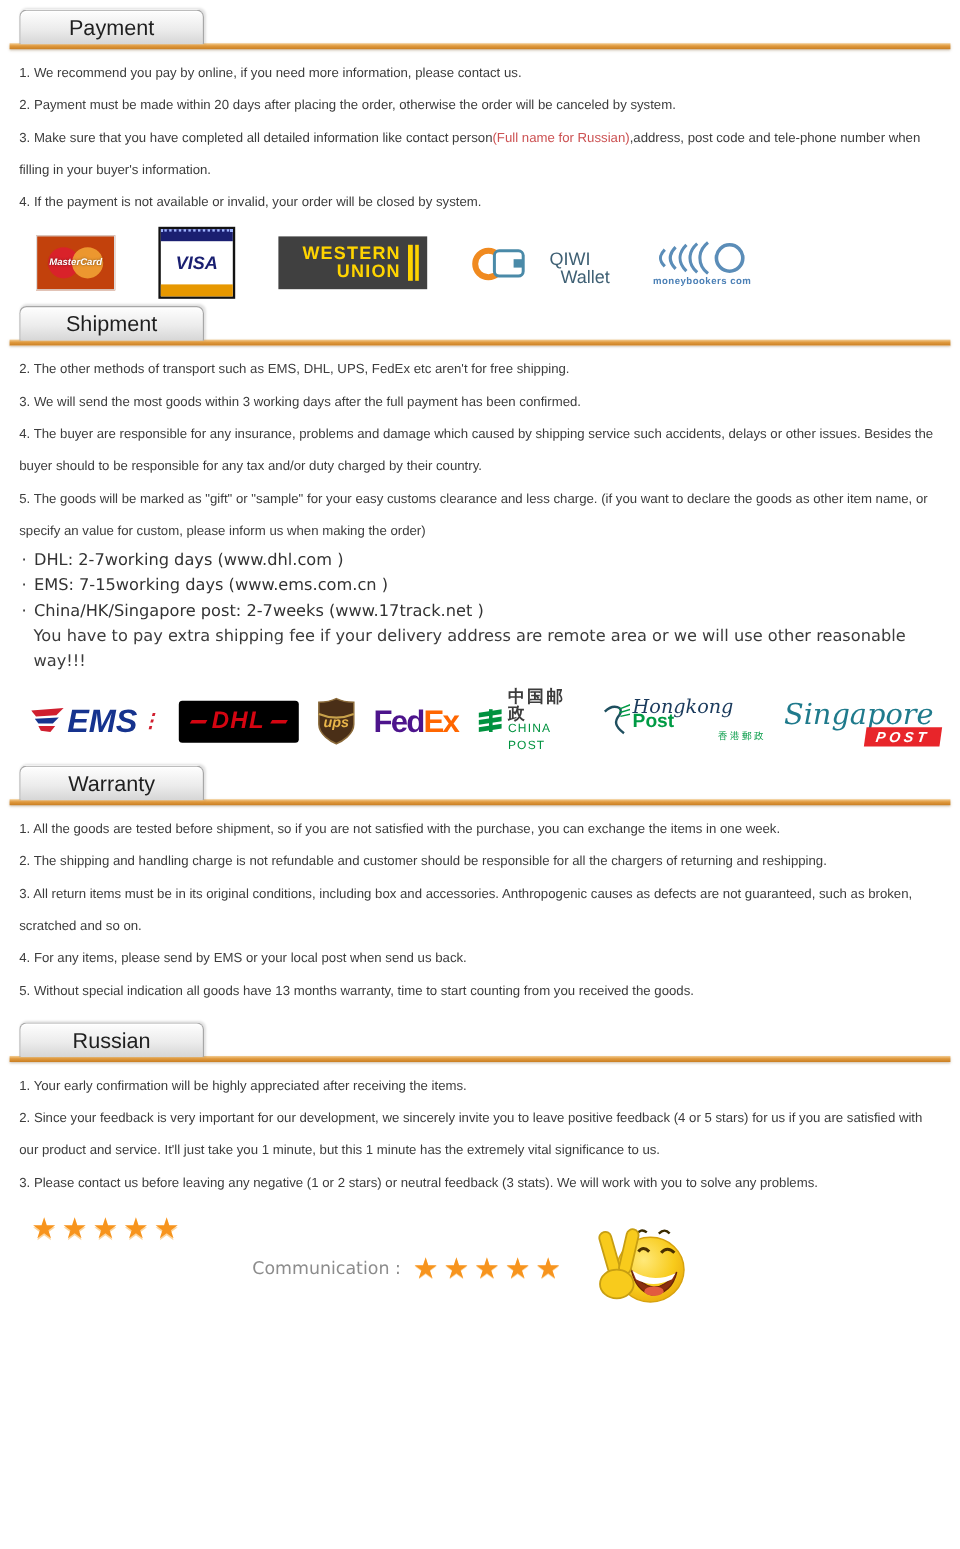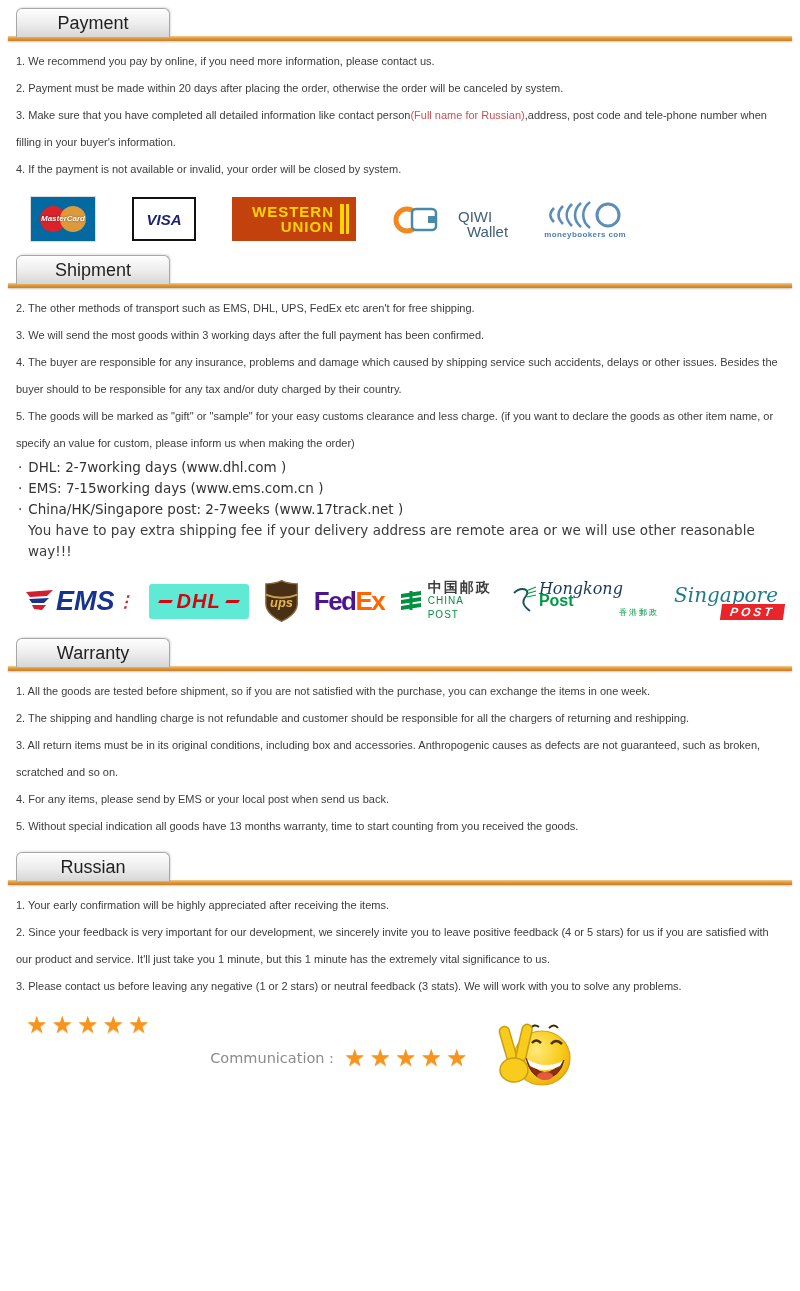--- a/index.html
+++ b/index.html
@@ -21,61 +21,61 @@
   .section-body{padding:7px 8px 0 8px;}
   .txt{margin:0;color:#3c3c3c;font-size:11px;line-height:27px;}
   .red{color:#cc5152;}
 
   .bullet-line{margin:0;color:#333;font-size:13.5px;line-height:21px;font-family:"DejaVu Sans",sans-serif;}
   .bullet-dot{margin:0 6px 0 2px;}
   .note{margin:0;padding-left:12px;color:#3c3c3c;font-size:13.5px;line-height:21px;font-family:"DejaVu Sans",sans-serif;}
 
   
   .pay-logos{display:flex;align-items:center;gap:36px;margin:12px 0 2px 14px;height:48px;}
-  .mc-box{width:64px;height:44px;background:#0369a1;border:1px solid #dcdcdc;position:relative;text-decoration:underline;}
+  .mc-box{width:64px;height:44px;background:#c2410c;border:1px solid #dcdcdc;position:relative;text-decoration:underline;}
   .mc-c1{position:absolute;left:9px;top:9px;width:26px;height:26px;border-radius:50%;background:#d9222a;}
   .mc-c2{position:absolute;left:29px;top:9px;width:26px;height:26px;border-radius:50%;background:#f09e33;opacity:.92;}
   .mc-text{position:absolute;left:0;top:17px;width:100%;text-align:center;font-size:8px;font-style:italic;
            font-weight:bold;color:#fff;text-shadow:0 0 2px rgba(0,0,0,.55);z-index:2;}
-  .visa-box{width:64px;height:44px;border:2px solid #121212;background:#fff;display:flex;flex-direction:row;box-sizing:border-box;}
+  .visa-box{width:64px;height:60px;border:2px solid #121212;background:#fff;display:flex;flex-direction:column;box-sizing:border-box;}
   .visa-top{height:10px;background:#1a1f71;border-top:2px dotted #9fb4ff;box-sizing:border-box;}
   .visa-mid{flex:1;display:flex;align-items:center;justify-content:center;font-style:italic;font-weight:bold;
             font-size:15px;color:#1a1f71;}
   .visa-bot{height:10px;background:#e79800;}
-  .wu-box{width:124px;height:44px;background:#c2410c;display:flex;align-items:center;justify-content:flex-end;
+  .wu-box{width:124px;height:44px;background:#404040;display:flex;align-items:center;justify-content:flex-end;
           padding:0 7px;gap:6px;box-sizing:border-box;}
   .wu-text{text-align:right;color:#ffd400;font-weight:bold;font-size:15px;line-height:15px;letter-spacing:1px;}
   .wu-bars{width:9px;height:30px;border-left:4px solid #ffd400;border-right:3px solid #ffd400;box-sizing:border-box;}
   .qiwi{display:flex;align-items:flex-end;gap:18px;}
   .qiwi-text{font-size:15px;line-height:15px;color:#3f6074;}
   .qiwi-text .l2{display:block;padding-left:9px;}
   .mb{display:flex;flex-direction:column;align-items:center;gap:1px;}
   .mb-label{font-size:8px;font-weight:bold;color:#4a7fb5;letter-spacing:.4px;}
 
   
   .ship-logos{display:flex;align-items:center;gap:15px;margin:14px 0 2px 10px;height:50px;}
   .ems{display:flex;align-items:center;gap:2px;font-style:italic;font-weight:bold;font-size:27px;color:#16338e;}
   .ems-dots{color:#d01f2f;font-size:16px;font-weight:bold;letter-spacing:0;margin-left:1px;}
-  .dhl{background:#5eead4;border-radius:3px;padding:6px 10px;display:flex;align-items:center;gap:5px;}
+  .dhl{background:#000000;border-radius:3px;padding:6px 10px;display:flex;align-items:center;gap:5px;}
   .dhl-text{font-style:italic;font-weight:bold;font-size:20px;color:#d40511;letter-spacing:1px;}
   .dhl-dash{width:13px;height:3px;background:#d40511;transform:skewX(-30deg);}
   .fedex{font-weight:bold;font-size:26px;letter-spacing:-1.5px;}
   .fedex .fed{color:#4d148c;} .fedex .ex{color:#ff6600;}
   .cnpost{display:flex;align-items:center;gap:5px;}
   .cnpost-txt{display:flex;flex-direction:column;line-height:14px;}
   .cnpost-cn{font-size:14px;font-weight:bold;color:#3c3c3c;letter-spacing:2px;}
   .cnpost-en{font-size:10px;color:#00923f;letter-spacing:1px;}
   .hkpost{display:flex;align-items:center;gap:2px;}
   .hk-txt{display:flex;flex-direction:column;line-height:12px;}
   .hk-row1{font-size:16px;}
   .hk-name{font-style:italic;color:#1a3a5c;font-family:"DejaVu Serif",serif;}
   .hk-post{font-weight:bold;color:#009a44;}
   .hk-cn{font-size:8px;color:#009a44;text-align:right;letter-spacing:2px;}
   .sgpost{position:relative;padding:0 6px 13px 0;}
-  .sg-script{font-family:"DejaVu Serif",serif;font-style:italic;font-size:20px;color:#1f7a8c;margin-top:44px;}
+  .sg-script{font-family:"DejaVu Serif",serif;font-style:italic;font-size:24px;color:#1f7a8c;margin-top:44px;}
   .sg-post-box{position:absolute;right:0;bottom:0;background:#e8252a;color:#fff;font-style:italic;font-weight:bold;
                font-size:12px;letter-spacing:3px;padding:1px 9px;transform:skewX(-8deg);}
 
   
   .ratings{position:relative;margin-top:8px;height:104px;}
   .rating-row{display:flex;align-items:center;height:33px;}
   .rating-label{width:318px;text-align:right;color:#8c8c8c;font-size:14.5px;font-family:"DejaVu Sans",sans-serif;}
   .rating-stars{margin-left:10px;color:#f7941d;font-size:24px;letter-spacing:4px;line-height:24px;
                 text-shadow:0 1px 0 #fbd49c;}
   .smiley{position:absolute;left:478px;top:12px;}

